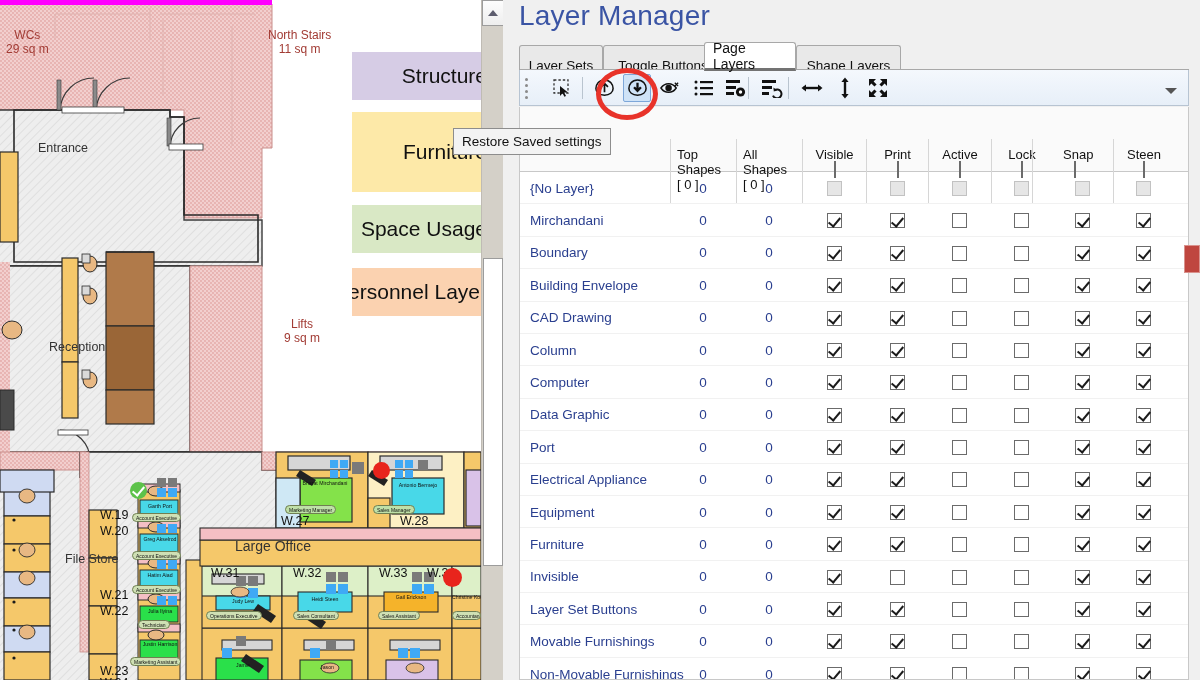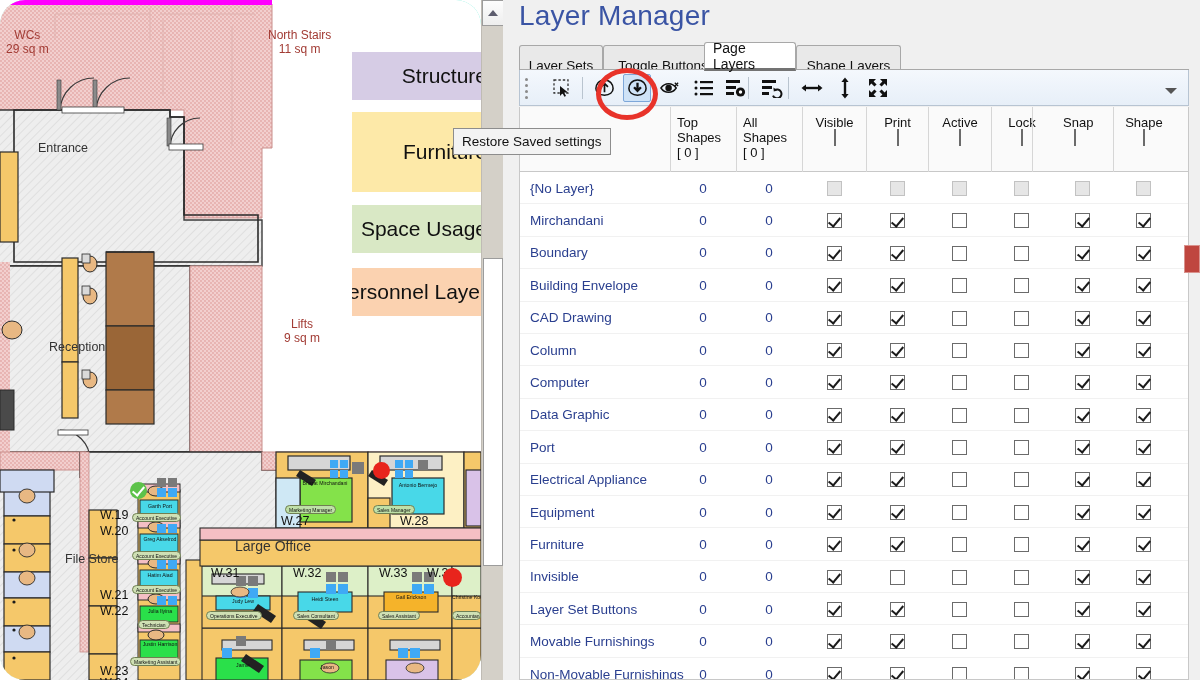--- a/index.html
+++ b/index.html
@@ -6,21 +6,21 @@
   html, body { width: 1200px; height: 680px; overflow: hidden; }
   body {
     font-family: "Liberation Sans", sans-serif;
     background: #ffffff;
     position: relative;
   }
 
   
   #floorplan {
     position: absolute; left: 0; top: 0; width: 481px; height: 680px;
-    background: #5eead4; overflow: hidden; border-radius: 25px;
+    background: #5eead4; overflow: hidden;
   }
   .fp-svg { position: absolute; left: 0; top: 0; }
 
   
   .ls-btn {
     position: absolute;
     font-size: 21px;
     color: #111;
     display: flex; align-items: center; justify-content: flex-end;
     padding-right: 10px;
@@ -124,21 +124,21 @@
     position: relative; height: 65px; background: #fafafa;
     border-bottom: 1px solid #c8c8c8;
   }
   .hcell {
     position: absolute; top: 0; height: 65px;
     border-left: 1px solid #d6d6d6;
     font-size: 13px; color: #111;
     padding-top: 8px;
   }
   .hcell .htxt { display: block; line-height: 15px; padding: 0 6px; }
-  .hcell.ctr { text-align: center; }
+  .hcell.ctr { text-align: center; margin-top: 32px; }
   .hcell .hbox {
     width: 15px; height: 15px; border: 1.6px solid #6b6b6b; background: #fff;
     margin: 4px auto 0;
   }
 
   .rowwrap { position: relative; }
   .lrow {
     position: relative; height: 32.4px;
     border-bottom: 1px solid #f1f1f1;
   }
@@ -695,21 +695,21 @@
       </div>
       <div class="hcell ctr" style="left:471px; width:61px;">
         <span class="htxt">Lock</span>
         <span class="hbox"></span>
       </div>
       <div class="hcell ctr" style="left:512px; width:61px;padding-left:24px;">
         <span class="htxt">Snap</span>
         <span class="hbox"></span>
       </div>
       <div class="hcell ctr" style="left:593px; width:61px;">
-        <span class="htxt">Shape</span>
+        <span class="htxt">Steen</span>
         <span class="hbox"></span>
       </div>
     </div>
 
     <div class="rowwrap" id="rows">
         <div class="lrow">
           <div class="lname">{No Layer}</div>
           <div class="lnum" style="left: 150px; width: 66px;">0</div>
           <div class="lnum" style="left: 216px; width: 66px;">0</div>
           <div class="cbwrap" style="left: 282px; width: 64px;"><span class="cbx dim"></span></div>

